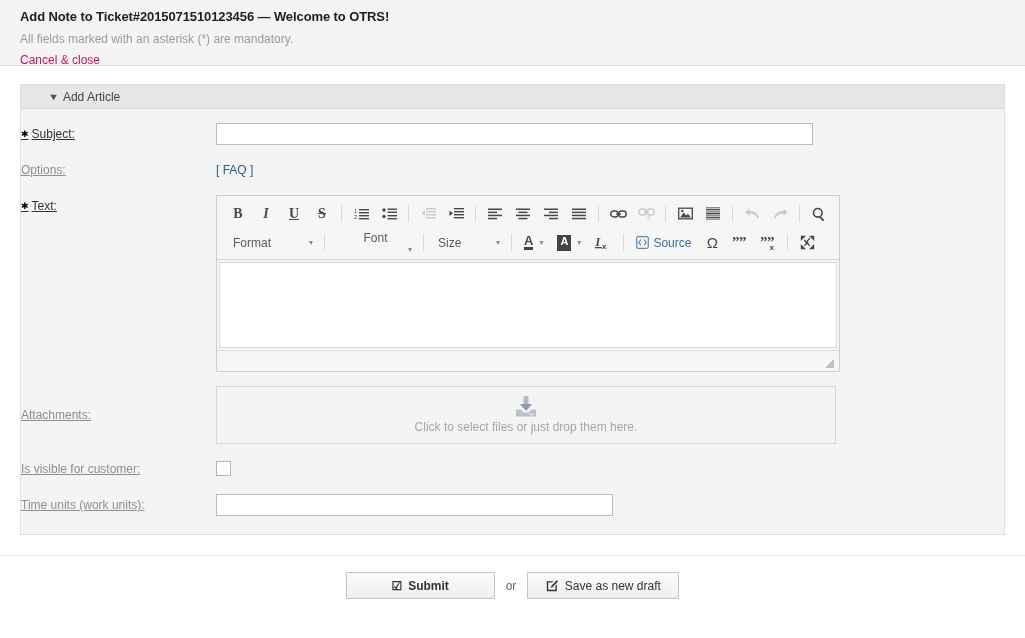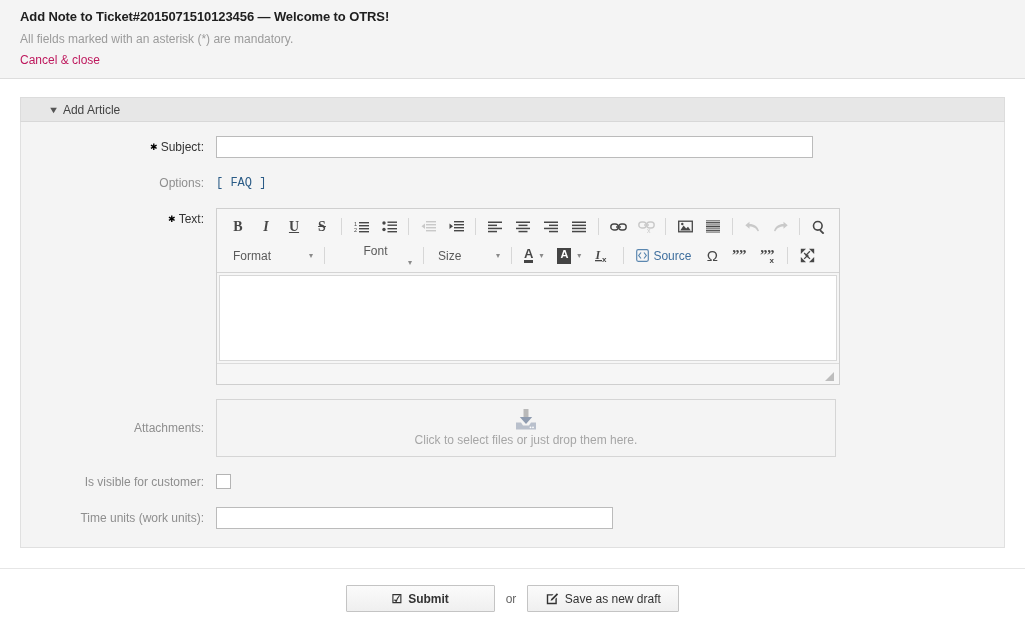--- a/index.html
+++ b/index.html
@@ -15,21 +15,21 @@
     color: #333333;
     overflow: hidden;
   }
 
   
   #top-header {
     background: #f4f4f4;
     border-bottom: 1px solid #dddddd;
     padding: 10px 0 9px 20px;
     box-sizing: border-box;
-    height: 79px;
+    height: 66px;
   }
   #page-title {
     font-size: 13px;
     font-weight: bold;
     color: #202020;
     letter-spacing: -0.1px;
     margin: 0 0 8px 0;
     line-height: 14px;
   }
   #mandatory-note {
@@ -82,26 +82,27 @@
 
   
   .form-row {
     display: flex;
     align-items: flex-start;
     margin-bottom: 14px;
   }
   .form-row .row-label {
     width: 195px;
     min-width: 195px;
-    text-align: right;
+    text-align: left;
     padding-right: 12px;
     box-sizing: border-box;
     font-size: 12px;
     color: #8e8e8e;
     line-height: 22px;
+    text-decoration: underline;
   }
   .row-label.mandatory { color: #333333; }
   .row-label .star {
     color: #000000;
     font-size: 9px;
     margin-right: 3px;
     vertical-align: 1px;
   }
   .form-row .row-field { flex: 1; }
 
@@ -119,21 +120,20 @@
   }
   #subject-input { width: 597px; }
   #time-units-input { width: 397px; }
 
   .faq-link {
     color: #2a5b86;
     font-size: 12px;
     text-decoration: none;
     line-height: 22px;
     cursor: pointer;
-    font-family: Liberation Mono, monospace;
   }
 
   .checkbox-input {
     -webkit-appearance: none;
     appearance: none;
     width: 15px;
     height: 15px;
     border: 1px solid #b4b4b4;
     background: #ffffff;
     margin: 3px 0 0 0;

